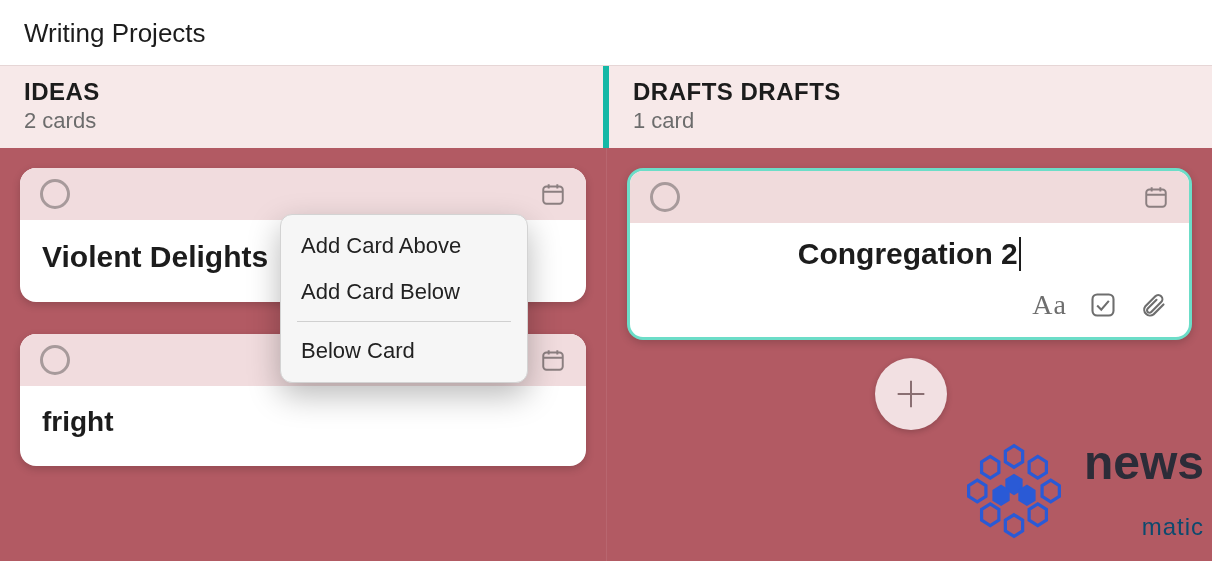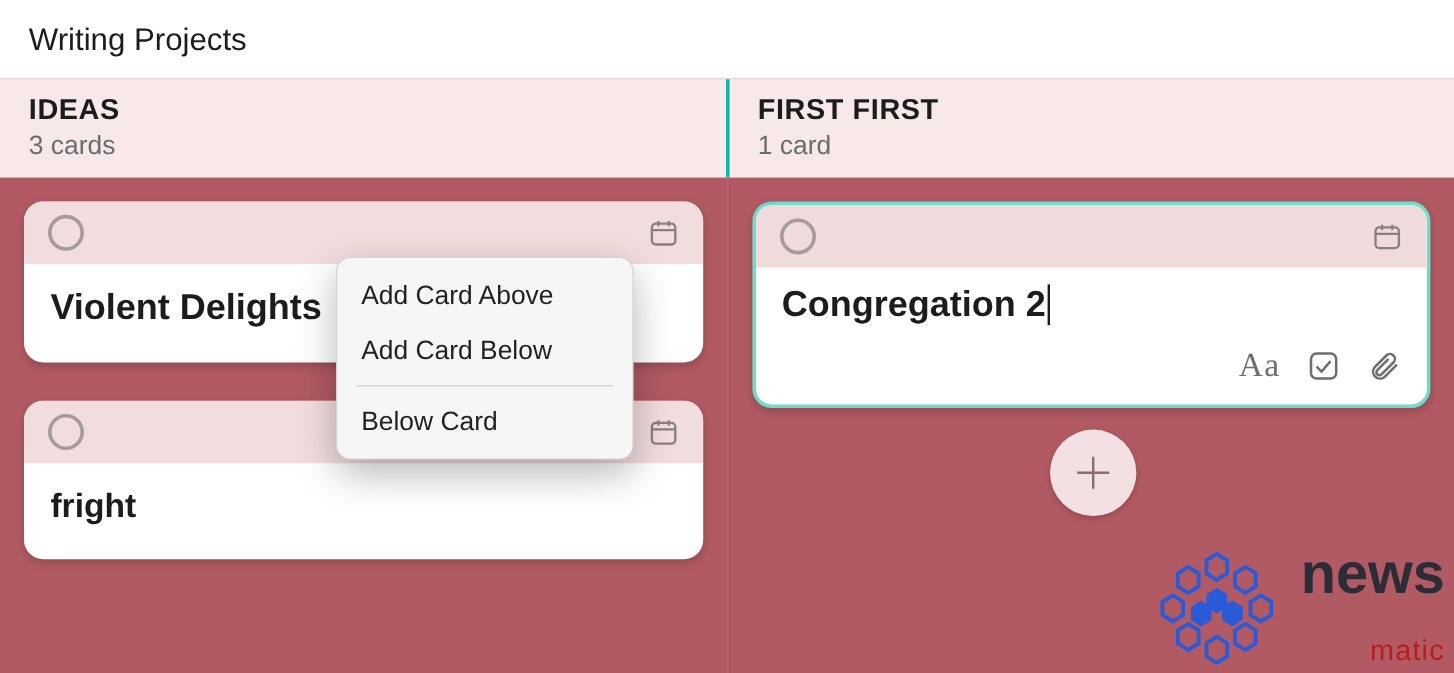--- a/index.html
+++ b/index.html
@@ -19,21 +19,21 @@
       background: #ffffff;
     }
     .columns-header {
       display: flex;
       background: #f7e9e9;
       border-top: 1px solid #e6d6d6;
     }
     .col-header {
       flex: 1;
       padding: 12px 24px 14px 24px;
-      border-right: 3px solid #14b8a6;
+      border-right: 6px solid #14b8a6;
     }
     .col-header:last-child { border-right: none; }
     .col-header .title {
       font-size: 24px;
       font-weight: 800;
       color: #1c1c1c;
       letter-spacing: 0.5px;
     }
     .col-header .count {
       font-size: 22px;
@@ -86,20 +86,21 @@
     .calendar-icon svg * { stroke: #8b7f80; }
     .card-title {
       padding: 20px 22px 28px 22px;
       font-size: 30px;
       font-weight: 800;
       color: #1c1c1c;
     }
     .card-title.normal { font-weight: 700; font-size: 28px; border-radius: 23px; }
     .editing-body {
       padding: 14px 22px 16px 22px;
+      text-align: center;
     }
     .editing-title {
       font-size: 30px;
       font-weight: 800;
       color: #1c1c1c;
       position: relative;
       display: inline-block;
     }
     .caret-right {
       border-right: 2px solid #1c1c1c;
@@ -156,57 +157,57 @@
       display: flex;
       align-items: center;
       justify-content: center;
       box-shadow: 0 2px 6px rgba(0,0,0,0.2);
     }
     .add-circle svg { display:block; }
     
     .logo {
       position: absolute;
       right: 8px;
-      bottom: 0;
+      bottom: 16px;
       display: flex;
       align-items: center;
       gap: 16px;
       z-index: 60;
     }
     .logo-mark {
       width: 108px;
       height: 108px;
       position: relative;
     }
     .logo-text .line1 {
       font-size: 48px;
       font-weight: 700;
       color: #2c2c38;
       line-height: 0.9;
     }
     .logo-text .line2 {
       font-size: 24px;
-      color: #b91c1c;
+      color: #0c4a6e;
       text-align: right;
       letter-spacing: 1px;
       margin-top: 28px;
     }
   </style>
 </head>
 <body>
 
 <div class="top-title">Writing Projects</div>
 
 <div class="columns-header">
   <div class="col-header">
     <div class="title">IDEAS</div>
-    <div class="count">3 cards</div>
+    <div class="count">2 cards</div>
   </div>
   <div class="col-header">
-    <div class="title">FIRST FIRST</div>
+    <div class="title">DRAFTS DRAFTS</div>
     <div class="count">1 card</div>
   </div>
 </div>
 
 <div class="board-body">
 
   <div class="board-col">
 
     <div class="card">
       <div class="card-header">

